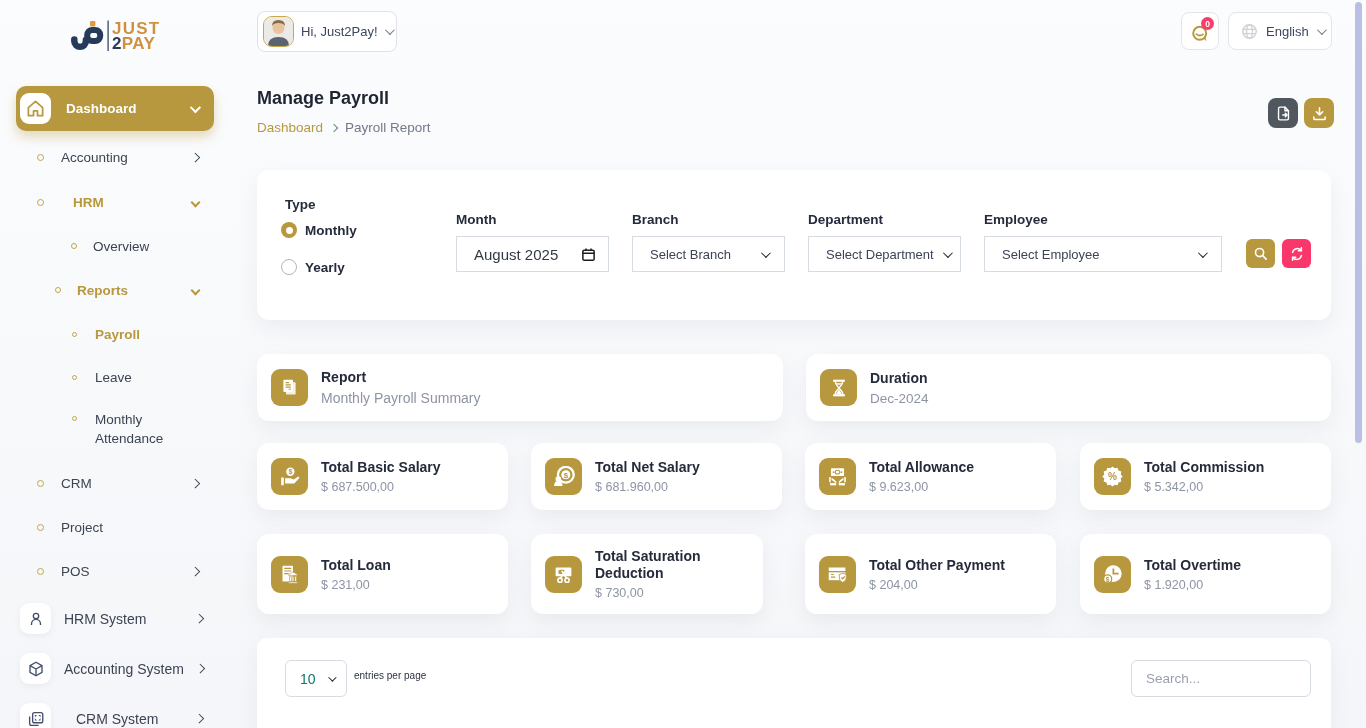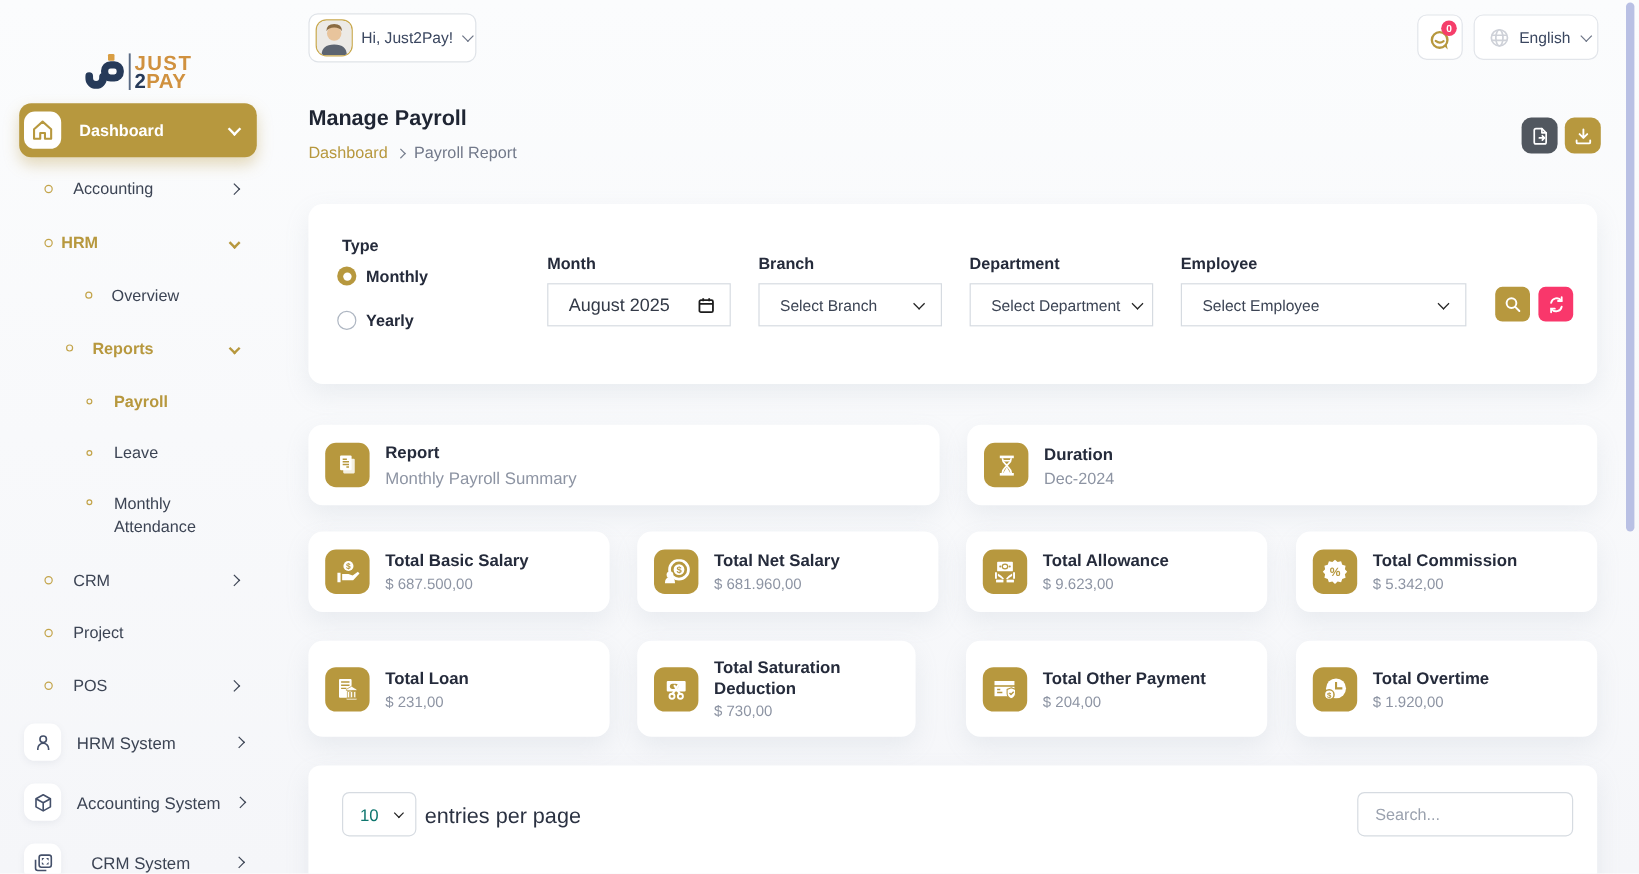--- a/index.html
+++ b/index.html
@@ -6,21 +6,21 @@
 html,body { width:1366px; height:728px; overflow:hidden; }
 body {
   font-family:"Liberation Sans", sans-serif;
   background:linear-gradient(180deg,#fbfcfd 0%,#f5f6f9 100%);
   color:#2f3546;
   position:relative;
 }
 .gold { color:#b7983e; }
 
 .sidebar { position:absolute; left:0; top:0; width:240px; height:728px; }
-.logo { position:absolute; left:72px; top:12px;margin-top:24px; }
+.logo { position:absolute; left:72px; top:12px; }
 .side-item { position:absolute; left:0; width:240px; display:flex; align-items:center; font-size:13.5px; font-weight:500; color:#3c4454; }
 .bullet { width:7px; height:7px; border:1.4px solid #c3a44a; border-radius:50%; display:inline-block; }
 .chev-r { width:6.5px; height:6.5px; border:solid #3c4454; border-width:1.7px 1.7px 0 0; transform:rotate(45deg); display:inline-block; }
 .chev-d { width:7px; height:7px; border:solid #b7983e; border-width:0 2px 2px 0; transform:rotate(45deg); display:inline-block; }
 .dash-btn { position:absolute; left:16px; top:86px; width:198px; height:45px; background:#b7983e; border-radius:10px; box-shadow:0 6px 12px rgba(183,152,62,.35); display:flex; align-items:center; }
 .dash-ico { width:31px; height:31px; background:#fff; border-radius:9px; margin-left:4px; display:flex; align-items:center; justify-content:center; }
 .dash-btn span { color:#fff; font-weight:700; font-size:13.5px; margin-left:15px; }
 .dash-btn .dchev { margin-left:auto; margin-right:16px; width:8px; height:8px; border:solid #fff; border-width:0 2px 2px 0; transform:rotate(45deg) translateY(-2px); }
 .sysico { width:31px; height:31px; background:#fff; border-radius:9px; display:flex; align-items:center; justify-content:center; box-shadow:0 2px 6px rgba(120,130,150,.10); }
 
@@ -52,21 +52,21 @@
 .sq-btn { position:absolute; width:29px; height:29px; border-radius:6px; display:flex; align-items:center; justify-content:center; }
 
 .icard { display:flex; align-items:center; }
 .gico { width:37px; height:37px; background:#b7983e; border-radius:9px; margin-left:14px; flex:none; display:flex; align-items:center; justify-content:center; }
 .itxt { margin-left:13px; }
 .itxt .t { font-size:14px; font-weight:700; color:#252b3b; line-height:17px; }
 .itxt .v { font-size:12.5px; color:#8d94a3; margin-top:4px; }
 
 .bottom { left:257px; top:638px; width:1074px; height:120px; border-radius:10px; }
 .pgsel { position:absolute; left:28px; top:22px; width:62px; height:37px; border:1px solid #d6dbe1; border-radius:6px; display:flex; align-items:center; font-size:14px; color:#0f766e; }
-.entries { position:absolute; left:97px; top:32px; font-size:18px; color:#2b3242; }
+.entries { position:absolute; left:97px; top:32px; font-size:10px; color:#2b3242; }
 .search { position:absolute; right:20px; top:22px; width:180px; height:37px; border:1px solid #d6dbe1; border-radius:6px; display:flex; align-items:center; font-size:13.5px; color:#9aa1ae; }
 .scrollbar { position:absolute; right:4px; top:2px; width:7px; height:441px; background:#b9c0e4; border-radius:4px; }
 </style>
 </head>
 <body>
 
 <div class="sidebar">
   <div class="logo" style="left:71px;top:15px;">
     <svg width="92" height="40" viewBox="0 0 92 40">
       <rect x="19" y="6" width="5.4" height="5.6" rx="1" fill="#d99e43"></rect>
@@ -88,21 +88,21 @@
     <i class="dchev"></i>
   </div>
 
   <div class="side-item" style="top:147px;height:20px;">
       <i class="bullet" style="margin-left:37px"></i>
       <span style="margin-left:17px">Accounting</span>
       <i class="chev-r" style="margin-left:auto;margin-right:42px"></i>
     </div>
   <div class="side-item" style="top:192px;height:20px;color:#b7983e;font-weight:700;">
       <i class="bullet" style="margin-left:37px"></i>
-      <span style="margin-left:7px">HRM</span>
+      <span style="margin-left:29px">HRM</span>
       <i class="chev-d" style="margin-left:auto;margin-right:41px"></i>
     </div>
   <div class="side-item" style="top:236px;height:20px;padding-left:16px;">
       <i class="bullet" style="margin-left:55px;width:6px;height:6px;"></i>
       <span style="margin-left:16px">Overview</span>
     </div>
   <div class="side-item" style="top:280px;height:20px;color:#b7983e;font-weight:700;">
       <i class="bullet" style="margin-left:55px;width:6px;height:6px;"></i>
       <span style="margin-left:16px">Reports</span>
       <i class="chev-d" style="margin-left:auto;margin-right:41px"></i>

